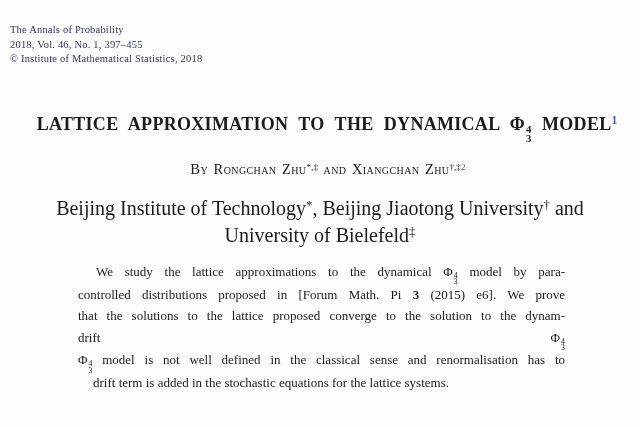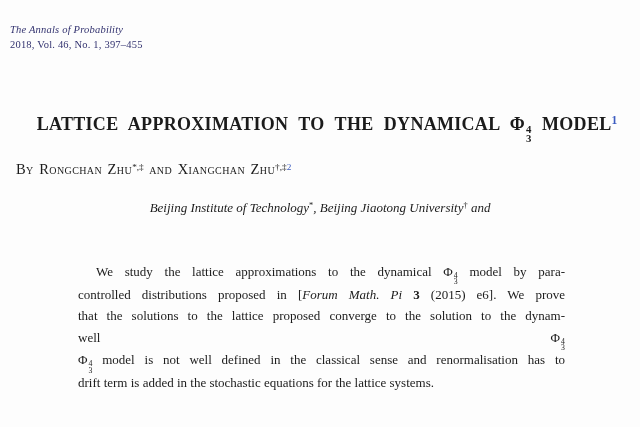--- a/index.html
+++ b/index.html
@@ -30,46 +30,46 @@
     position:absolute;left:0;right:0;top:114px;
     text-align:center;
     font-size:18px;font-weight:bold;
     letter-spacing:0.3px;word-spacing:5.5px;
     white-space:nowrap;
     margin-left:14px;
   }
   
   .authors{
     position:absolute;left:0;right:0;top:161px;
-    text-align:left;
+    text-align:center;
     font-size:14.5px;
     letter-spacing:0.4px;word-spacing:1.5px;
     white-space:nowrap;
     margin-left:16px;
   }
   
   .affiliations{
     position:absolute;left:0;right:0;top:196px;
     text-align:center;
-    font-size:13px;line-height:24px;
+    font-size:20px;line-height:24px;
   }
   
   .abstract{
     position:absolute;left:78px;top:261px;width:487px;
     font-size:13px;line-height:21.4px;
   }
   .abs-line{
     text-align:justify;
     text-align-last:justify;
     white-space:normal;
   }
   .abstract .abs-line:first-child{padding-left:18px;}
-  .abstract .abs-line:last-child{text-align-last:left;}
+  .abstract .abs-line:last-child{text-align-last:left;margin-left:15px;}
   
-  .seg-i{font-style:italic;}
+  .seg-i{}
   .seg-b{font-weight:bold;}
   .seg-sc{font-variant:small-caps;}
   .seg-sup{font-size:64%;position:relative;top:-0.48em;letter-spacing:0;}
   .seg-blue{color:var(--footnote-link);}
   
   .phi{display:inline-flex;align-items:baseline;white-space:nowrap;}
   .phi-stack{
     display:inline-flex;flex-direction:column;
     font-size:0.60em;line-height:0.82;
     margin-left:1px;
@@ -80,47 +80,49 @@
   .phi-stack span{display:block;text-align:left;}
 </style>
 </head>
 <body>
 
 <div class="page">
 
   <div class="journal-header">
     <div class="jh-line"><span class="seg-i">The Annals of Probability</span></div>
     <div class="jh-line"><span>2018, Vol. 46, No. 1, 397–455</span></div>
+    <div class="jh-line"><span>© Institute of Mathematical Statistics, 2018</span></div>
   </div>
 
   <div class="title"><span>LATTICE APPROXIMATION TO THE DYNAMICAL </span><span class="phi">
         <span>Φ</span>
         <span class="phi-stack">
           <span>4</span>
           <span>3</span>
         </span>
       </span><span> MODEL</span><span class="seg-sup seg-blue">1</span></div>
 
   <div class="authors"><span class="seg-sc">By Rongchan Zhu</span><span class="seg-sup">*,‡</span><span class="seg-sc"> and Xiangchan Zhu</span><span class="seg-sup">†,‡</span><span class="seg-sup seg-blue">2</span></div>
 
   <div class="affiliations">
     <div><span class="seg-i">Beijing Institute of Technology</span><span class="seg-sup">*</span><span class="seg-i">, </span><span class="seg-i">Beijing Jiaotong University</span><span class="seg-sup">†</span><span class="seg-i"> and</span></div>
+    <div><span class="seg-i">University of Bielefeld</span><span class="seg-sup">‡</span></div>
   </div>
 
   <div class="abstract">
     <div class="abs-line"><span>We study the lattice approximations to the dynamical </span><span class="phi">
           <span>Φ</span>
           <span class="phi-stack">
             <span>4</span>
             <span>3</span>
           </span>
         </span><span> model by para-</span></div>
     <div class="abs-line"><span>controlled distributions proposed in [</span><span class="seg-i">Forum Math. Pi</span><span> </span><span class="seg-b">3</span><span> (2015) e6]. We prove</span></div>
     <div class="abs-line"><span>that the solutions to the lattice proposed converge to the solution to the dynam-</span></div>
-    <div class="abs-line"><span>well </span><span class="phi">
+    <div class="abs-line"><span>drift </span><span class="phi">
           <span>Φ</span>
           <span class="phi-stack">
             <span>4</span>
             <span>3</span>
           </span>
         </span></div>
     <div class="abs-line"><span class="phi">
           <span>Φ</span>
           <span class="phi-stack">
             <span>4</span>

